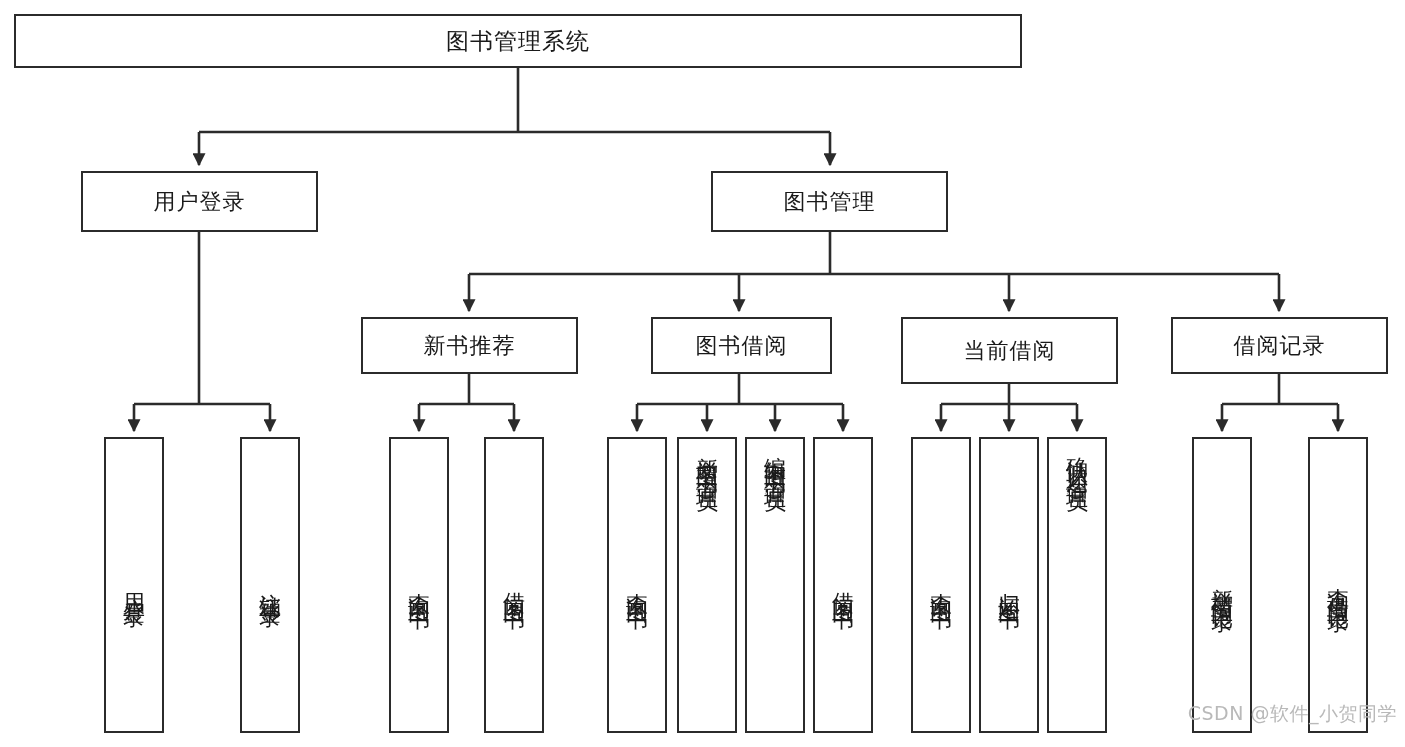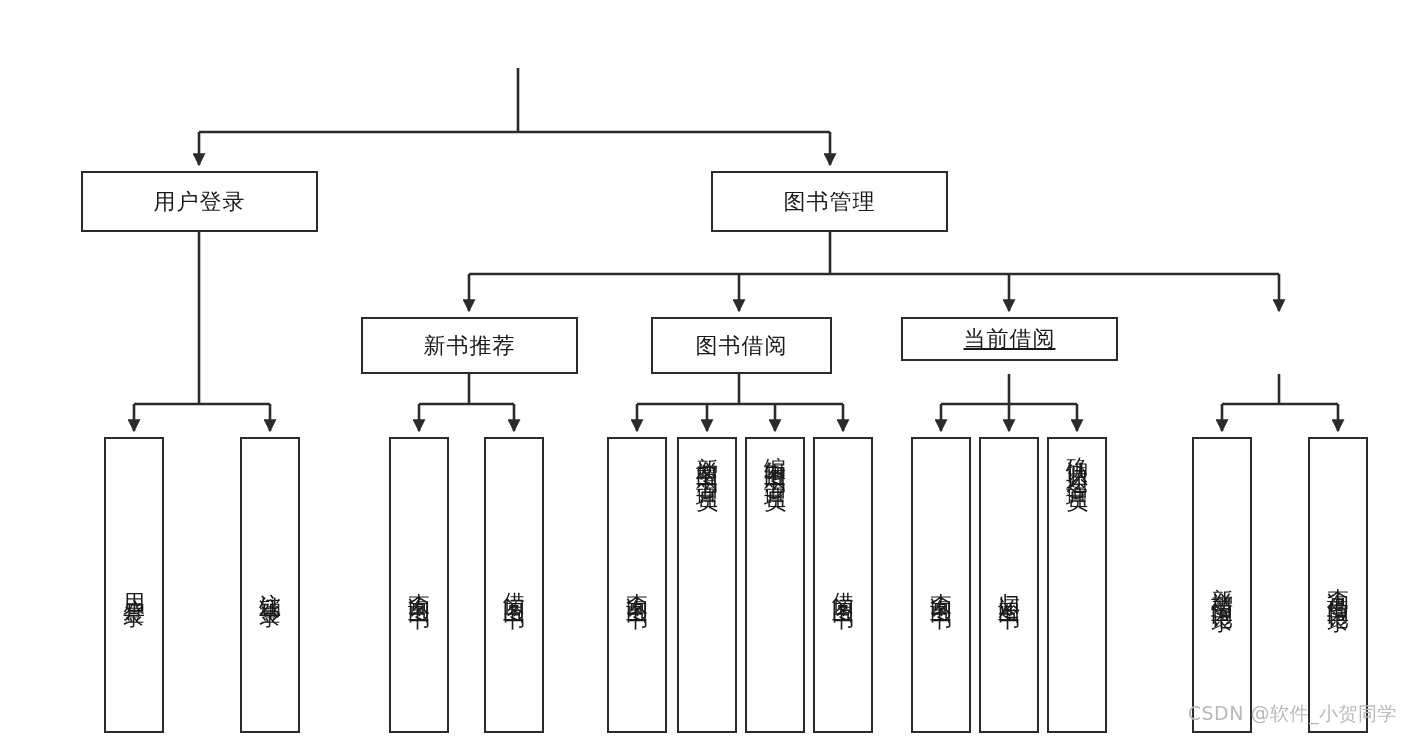--- a/index.html
+++ b/index.html
@@ -102,36 +102,42 @@
       <path d="M 1009 404 L 1009 431" marker-end="url(#arrow)"></path>
       <path d="M 1077 404 L 1077 431" marker-end="url(#arrow)"></path>
 
       <path d="M 1279 374 L 1279 404"></path>
       <path d="M 1222 404 L 1338 404"></path>
       <path d="M 1222 404 L 1222 431" marker-end="url(#arrow)"></path>
       <path d="M 1338 404 L 1338 431" marker-end="url(#arrow)"></path>
     </g>
   </svg>
 
+  <div class="node-box root" style="left:14px;top:14px;width:1008px;height:54px;">
+    <span class="node-label">图书管理系统</span>
+  </div>
 
   <div class="node-box" style="left:81px;top:171px;width:237px;height:61px;">
     <span class="node-label">用户登录</span>
   </div>
   <div class="node-box" style="left:361px;top:317px;width:217px;height:57px;">
     <span class="node-label">新书推荐</span>
   </div>
 
   <div class="node-box" style="left:711px;top:171px;width:237px;height:61px;">
     <span class="node-label">图书管理</span>
   </div>
   <div class="node-box" style="left:631px;top:317px;width:181px;height:57px;margin-left:20px;">
     <span class="node-label">图书借阅</span>
   </div>
-  <div class="node-box" style="left:901px;top:317px;width:217px;height:44px;text-decoration:underline;">
+  <div class="node-box" style="left:901px;top:317px;width:217px;height:67px;">
     <span class="node-label">当前借阅</span>
+  </div>
+  <div class="node-box" style="left:1171px;top:317px;width:217px;height:57px;">
+    <span class="node-label">借阅记录</span>
   </div>
 
   <div class="node-box leaf mid-align" style="left:104px;top:437px;width:60px;height:296px;">
     <span class="node-label">用户登录</span>
   </div>
   <div class="node-box leaf mid-align" style="left:240px;top:437px;width:60px;height:296px;">
     <span class="node-label">注销登录</span>
   </div>
 
   <div class="node-box leaf mid-align" style="left:389px;top:437px;width:60px;height:296px;">

